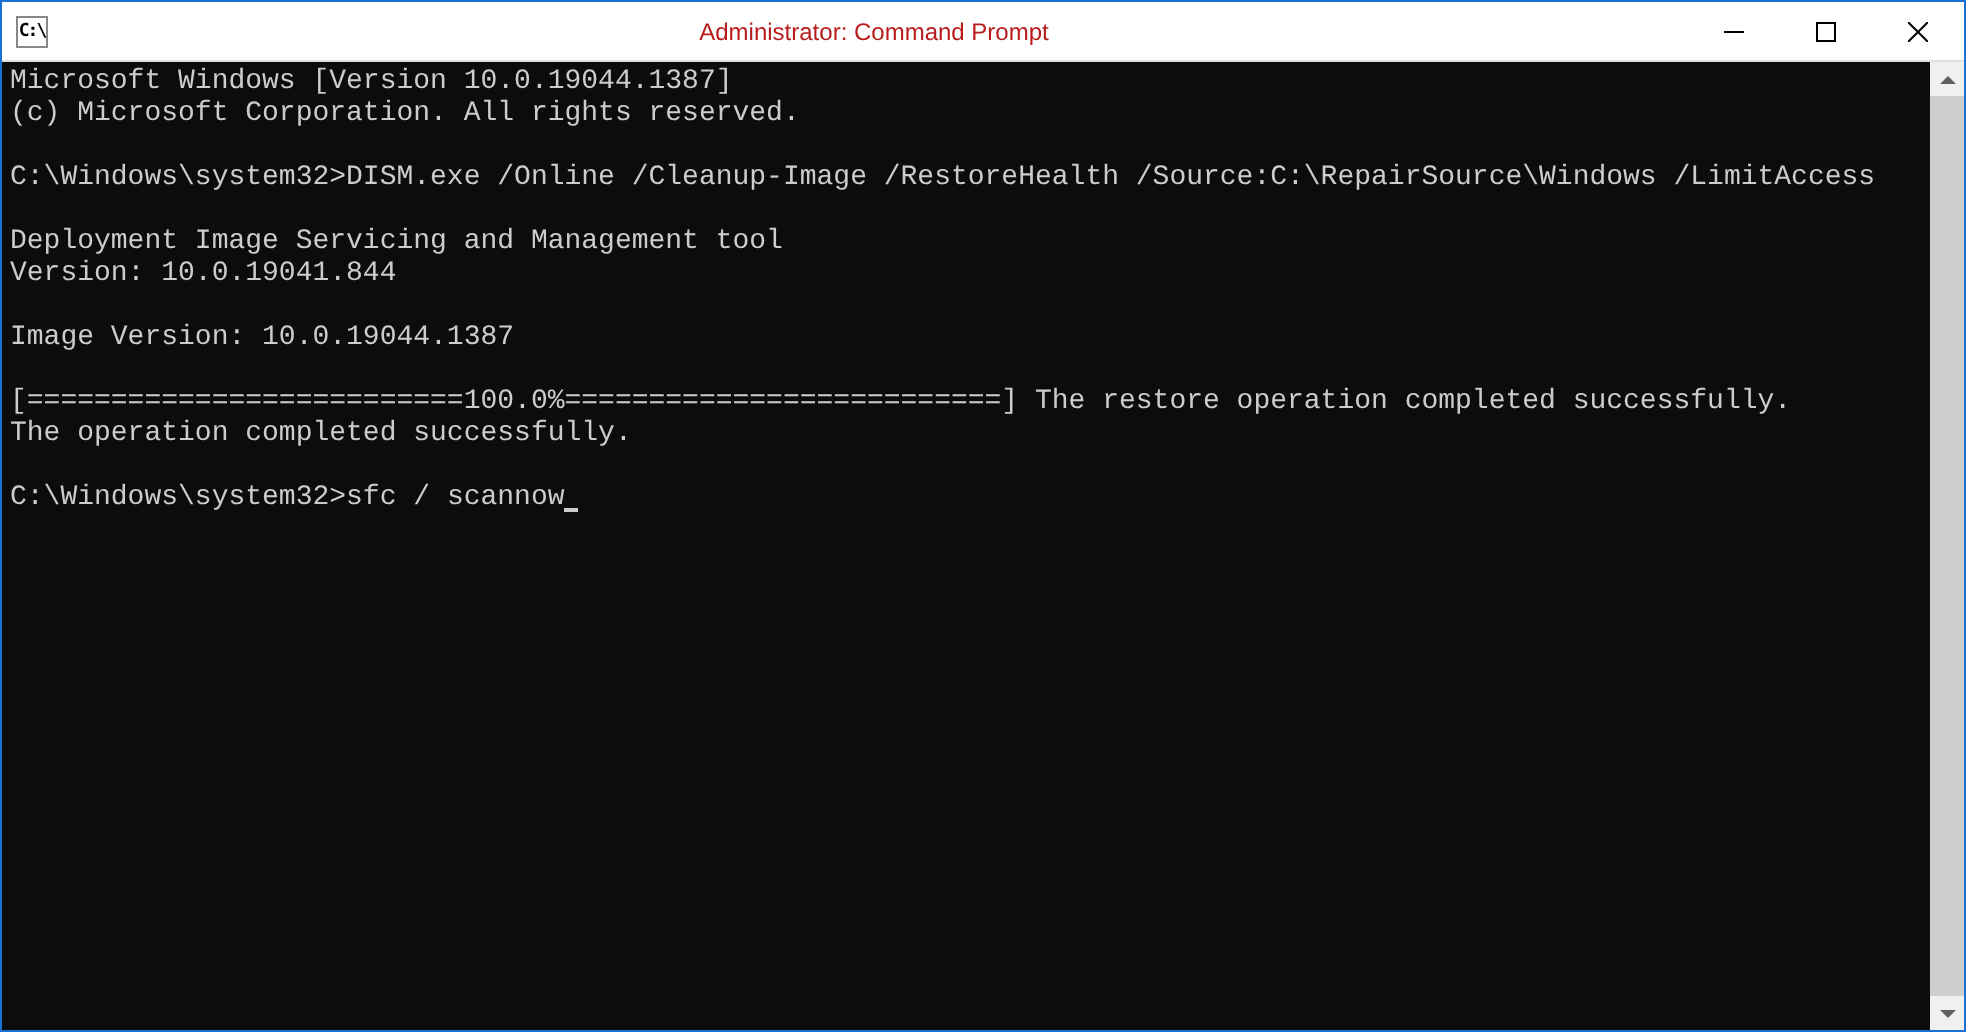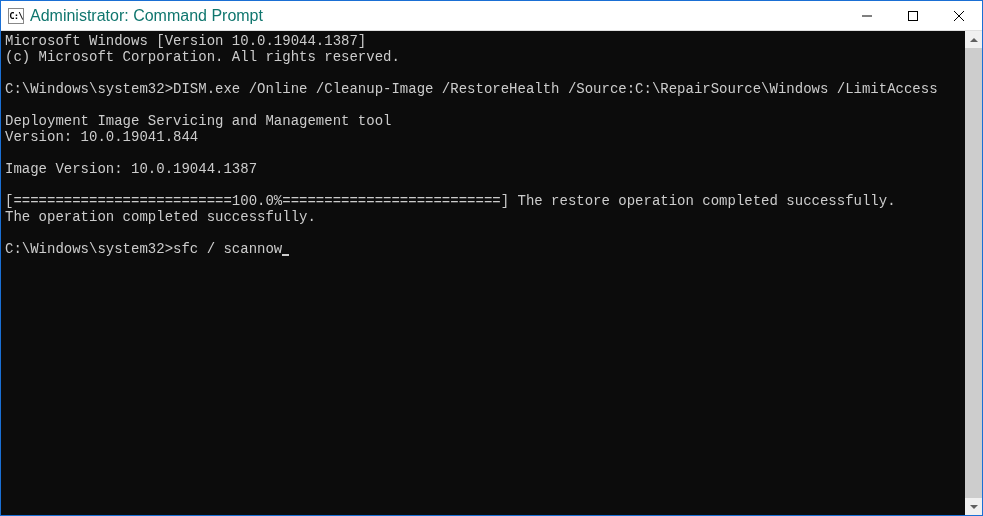--- a/index.html
+++ b/index.html
@@ -30,22 +30,23 @@
       font-size: 9px;
       font-family: "Consolas", monospace;
       border: 1px solid #888;
       background: #fff;
       color: #000;
       font-weight: bold;
       letter-spacing: -1px;
     }
     .titlebar-title {
       flex: 1;
-      font-size: 16px;
-      color: #0f766e;
+      font-size: 12px;
+      color: #b91c1c;
+      text-align: center;
     }
     .win-controls {
       display: flex;
       height: 100%;
     }
     .win-btn {
       width: 46px;
       height: 100%;
       display: flex;
       align-items: center;

